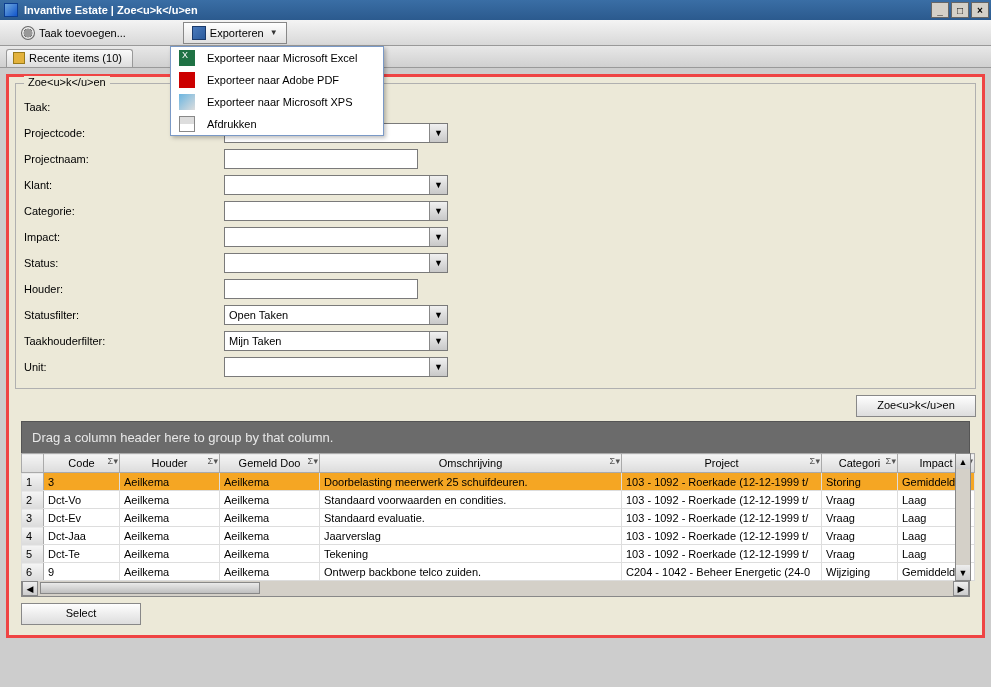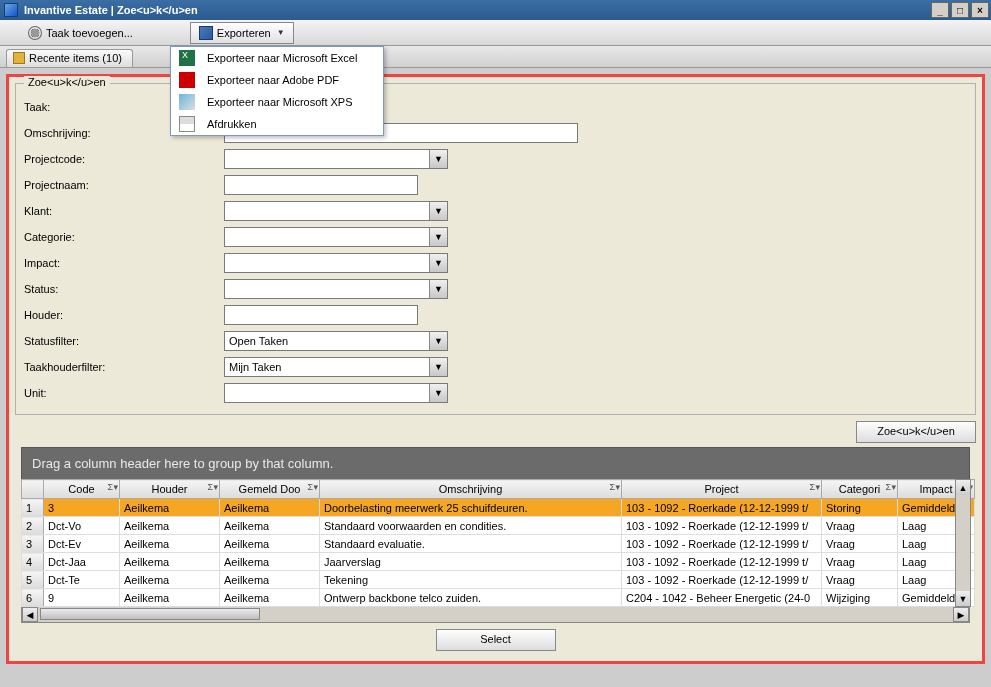--- a/index.html
+++ b/index.html
@@ -35,21 +35,21 @@
     background: #d4d0c8;
     border: 1px solid #666;
     display: flex; align-items: center; justify-content: center;
     font-size: 10px; font-weight: bold; color: #000;
   }
   .toolbar {
     background: linear-gradient(to bottom,#f4f4f4,#d8d8d8);
     border-bottom: 1px solid #999;
     height: 26px;
     display: flex; align-items: center;
-    padding: 0 19px; gap: 4px;
+    padding: 0 12px; gap: 4px;
   }
   .tbtn {
     display: inline-flex; align-items: center;
     padding: 2px 8px;
     border: 1px solid transparent;
     gap: 4px;
     height: 22px;
   }
   .tbtn.active {
     border: 1px solid #888;
@@ -221,21 +221,21 @@
   .export-menu .mi {
     display:flex; align-items:center; gap:10px;
     padding: 4px 10px 4px 6px;
     height: 22px;
   }
   .export-menu .iconcol { width:20px; display:flex; justify-content:center;}
   .export-menu .mi .ic { width:16px; height:16px; }
 
   .gridcontainer{ position:relative; }
   .gridvscroll { right:-1px; top:0; bottom:0; }
-  .bottombar { margin: 6px 6px 0 6px; display:flex; justify-content:center; }
+  .bottombar { margin: 6px 6px 0 6px; display:flex; justify-content:flex-start; }
 </style>
 </head>
 <body>
 
 <div class="titlebar">
   <span class="app-icon"></span>
   <span>Invantive Estate | Zoe&lt;u&gt;k&lt;/u&gt;en</span>
   <div class="winbtns">
     <div class="winbtn">_</div>
     <div class="winbtn">□</div>
@@ -288,24 +288,20 @@
     <span>Afdrukken</span>
   </div>
 </div>
 
 <div class="formarea">
   <div class="groupbox">
     <div class="legend">Zoe&lt;u&gt;k&lt;/u&gt;en</div>
 
     <div class="formrow">
       <label>Taak:</label>
-    </div>
-    <div class="formrow">
-      <label>Omschrijving:</label>
-      <input class="txt" value="" style="">
     </div>
     <div class="formrow">
       <label>Projectcode:</label>
       <div class="combo">
         <div class="combo-text"></div>
         <div class="combo-btn">▼</div>
       </div>
     </div>
     <div class="formrow">
       <label>Projectnaam:</label>

